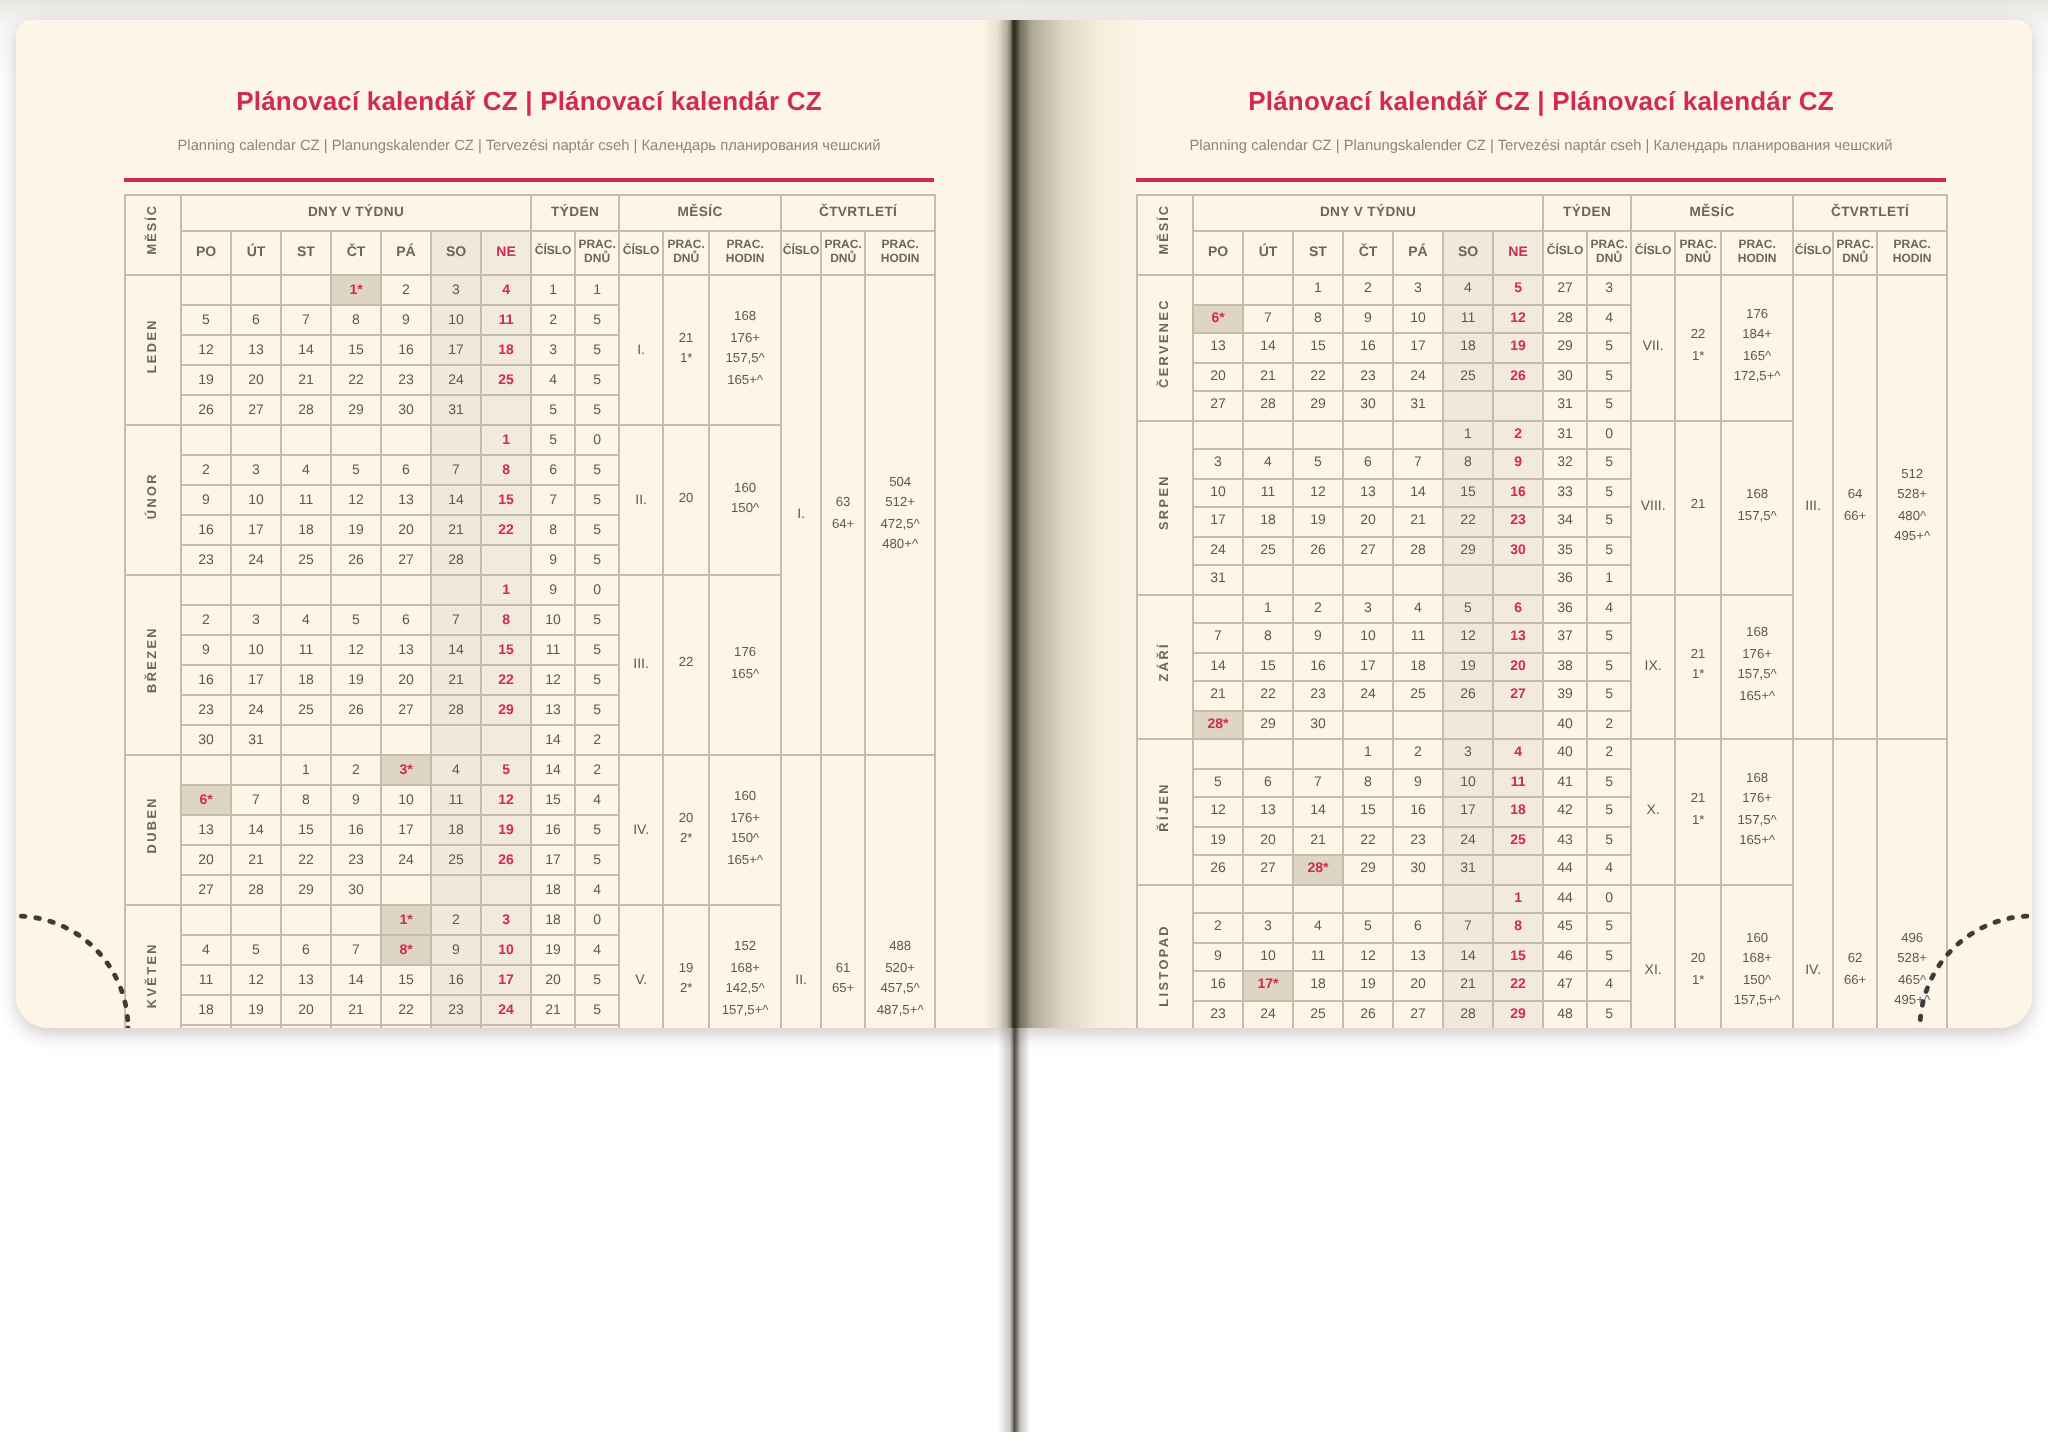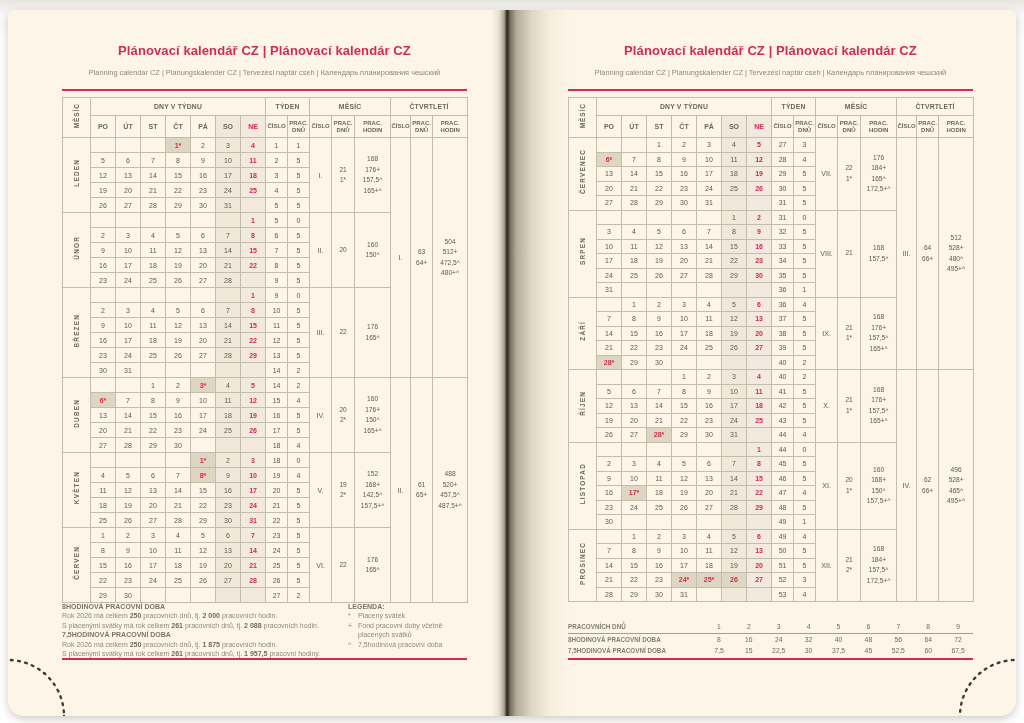--- a/index.html
+++ b/index.html
@@ -2,21 +2,21 @@
 <html style="--accent: #d22b50; --page: #fdf6e8;"><head>
 <meta charset="utf-8">
 <style>
   html,body{margin:0;padding:0;}
   body{
     width:1024px;height:723px;position:relative;overflow:hidden;
     background:linear-gradient(180deg,#e7e5e1 0px,#f9f8f7 14px,#ffffff 40px);
     font-family:"Liberation Sans","DejaVu Sans",sans-serif;
     -webkit-font-smoothing:antialiased;
   }
-  .page{position:absolute;top:10px;height:706px;overflow:hidden;box-shadow:0 3px 9px rgba(60,50,30,.25);}
+  .page{position:absolute;top:10px;height:504px;overflow:hidden;box-shadow:0 3px 9px rgba(60,50,30,.25);}
   .page.left{left:8px;width:498px;border-radius:8px 0 0 16px;
     background:linear-gradient(90deg,var(--page) 0%,var(--page) 97%,#ddd5c4 99.5%,#9b9486 100%);}
   .page.right{left:506px;width:510px;border-radius:0 8px 16px 0;
     background:linear-gradient(90deg,#55503f 0%,#87816f 0.8%,#b5ae9d 2.2%,#ded6c5 5%,#f5eedd 8.5%,var(--page) 13%,var(--page) 100%);}
   .spine{position:absolute;left:499px;top:10px;width:16px;height:706px;z-index:6;pointer-events:none;
     background:linear-gradient(90deg,rgba(60,55,42,0) 0%,rgba(60,55,42,.28) 38%,rgba(35,31,23,.8) 52%,rgba(90,84,70,.35) 70%,rgba(90,84,70,0) 100%);}
   .content{position:absolute;top:0;width:405px;}
   .page.left .content{left:54px;}
   .page.right .content{left:62px;}
   .ttl{position:absolute;top:33px;width:405px;text-align:center;font-size:13px;font-weight:700;color:var(--accent);letter-spacing:.1px;}

